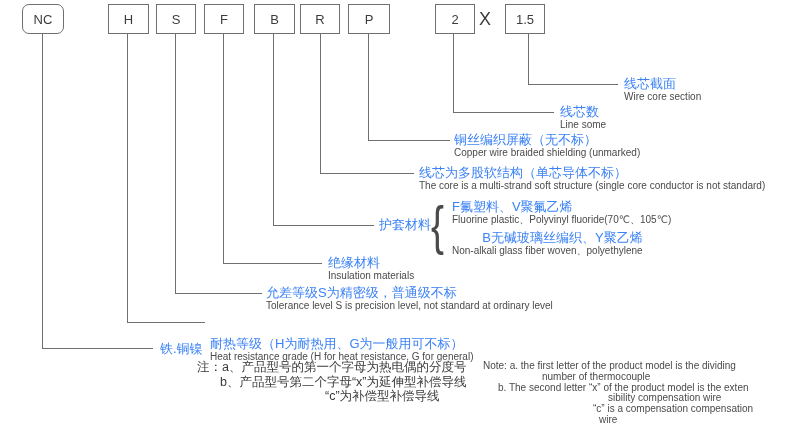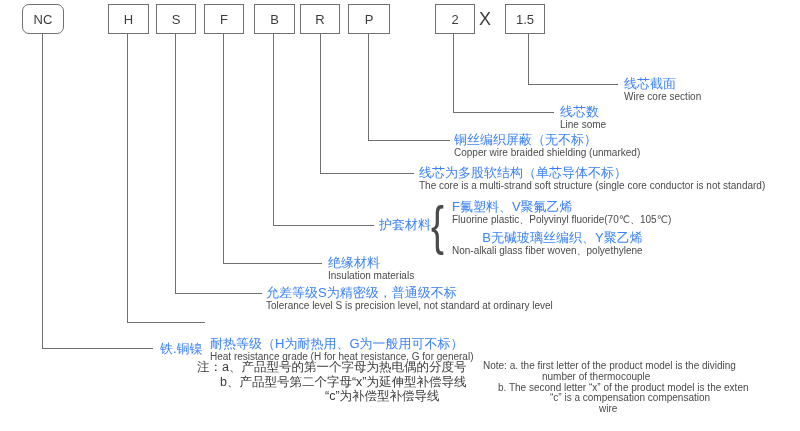--- a/index.html
+++ b/index.html
@@ -109,17 +109,18 @@
   <div class="notes-cn">
     <div>注：a、产品型号的第一个字母为热电偶的分度号</div>
     <div style="margin-left:23px;">b、产品型号第二个字母“x”为延伸型补偿导线</div>
     <div style="margin-left:128px;">“c”为补偿型补偿导线</div>
   </div>
 
   <div class="notes-en">
     <div>Note: a. the first letter of the product model is the dividing</div>
     <div style="margin-left:39px;padding-left:20px;">number of thermocouple</div>
     <div style="margin-left:15px;">b. The second letter “x” of the product model is the exten</div>
-    <div style="margin-left:67px;">“c” is a compensation compensation</div>
+    <div style="margin-left:125px;">sibility compensation wire</div>
+    <div style="margin-left:110px;">“c” is a compensation compensation</div>
     <div style="margin-left:116px;">wire</div>
   </div>
 
 </div>
 
 </body></html>

